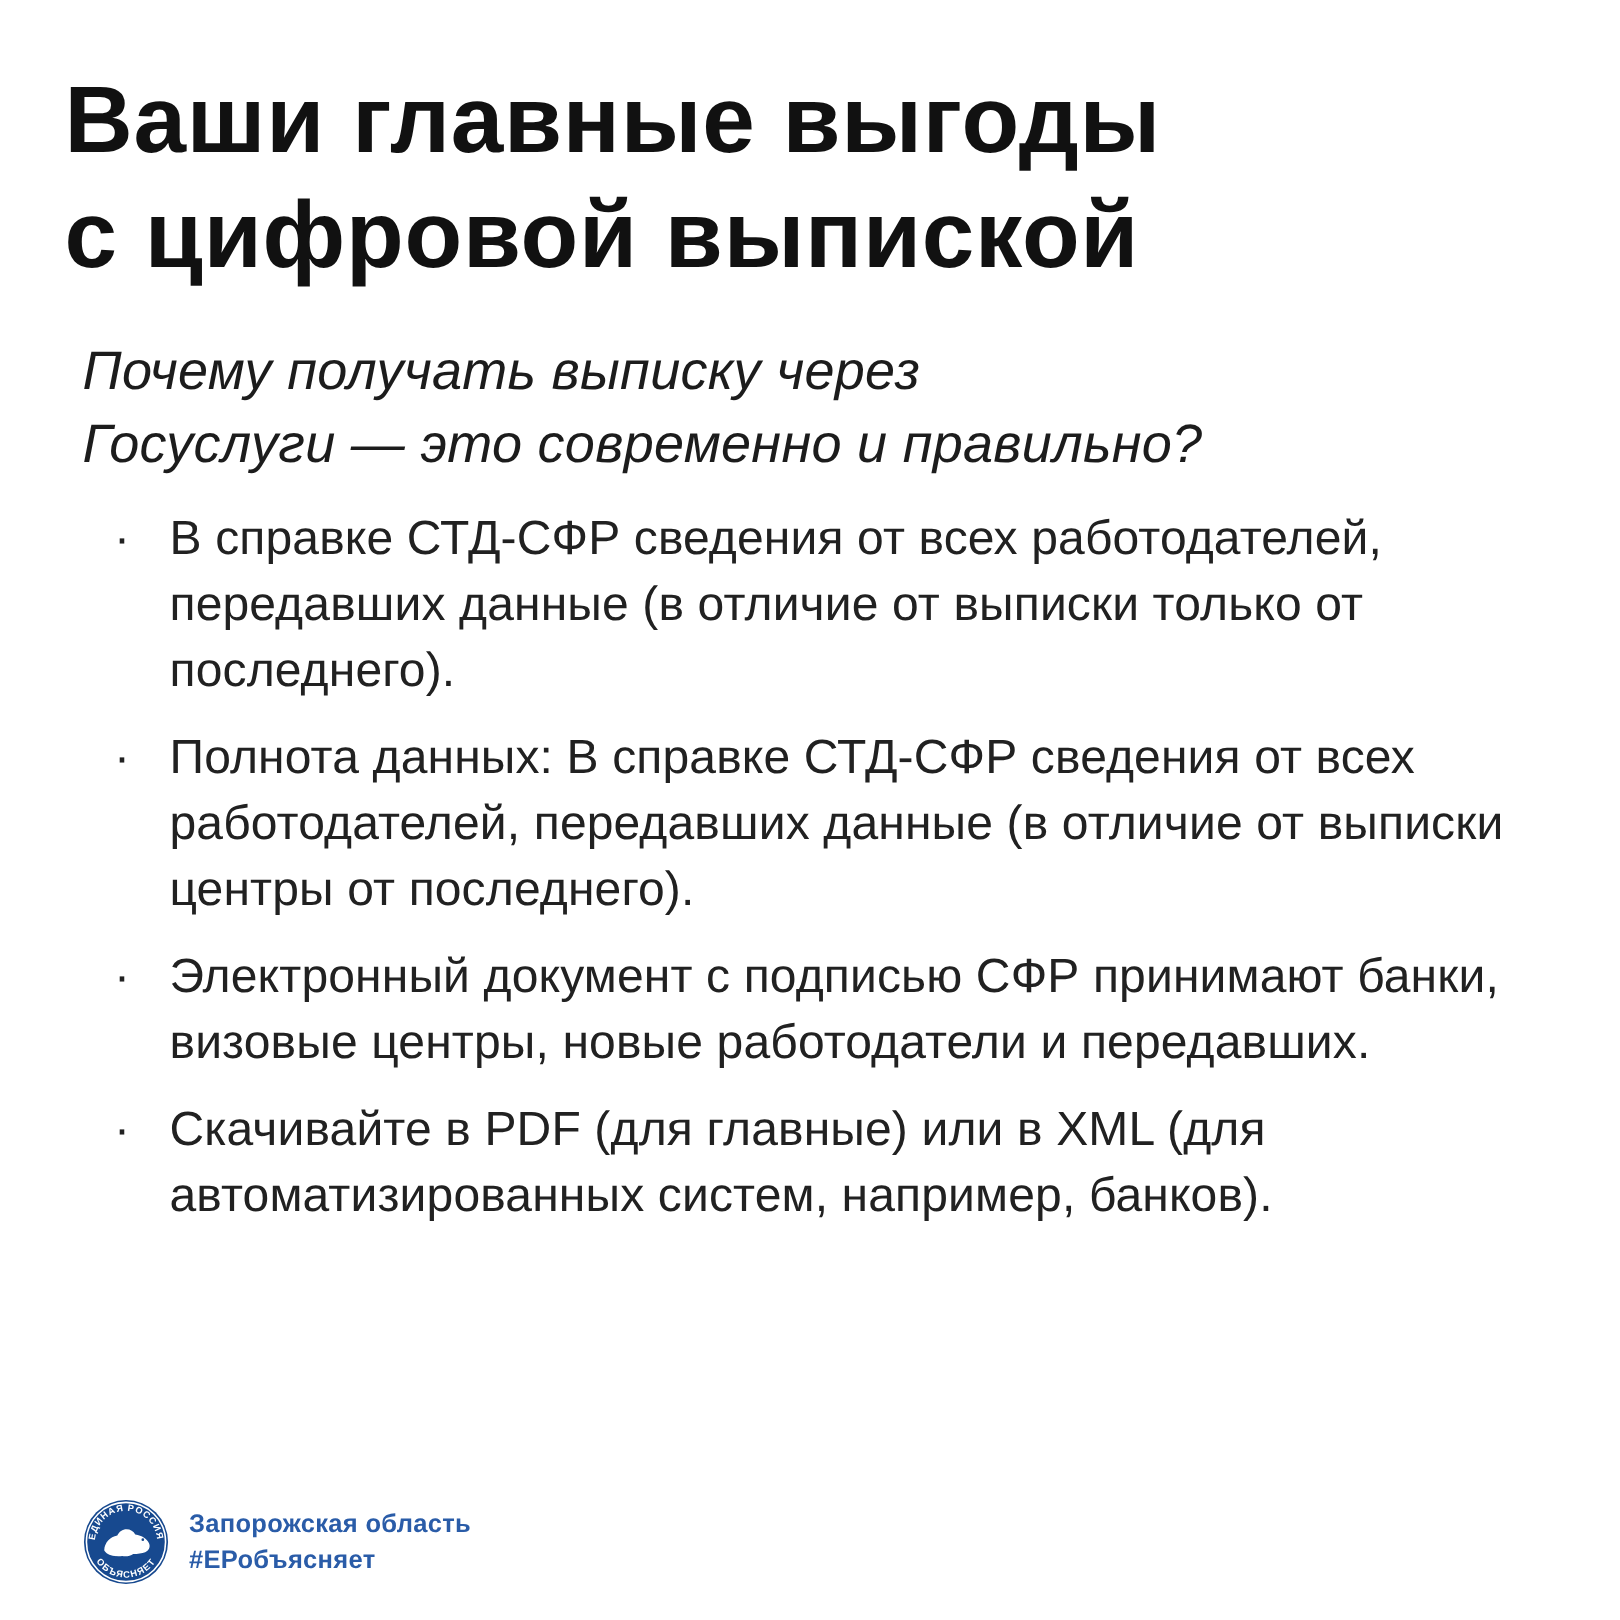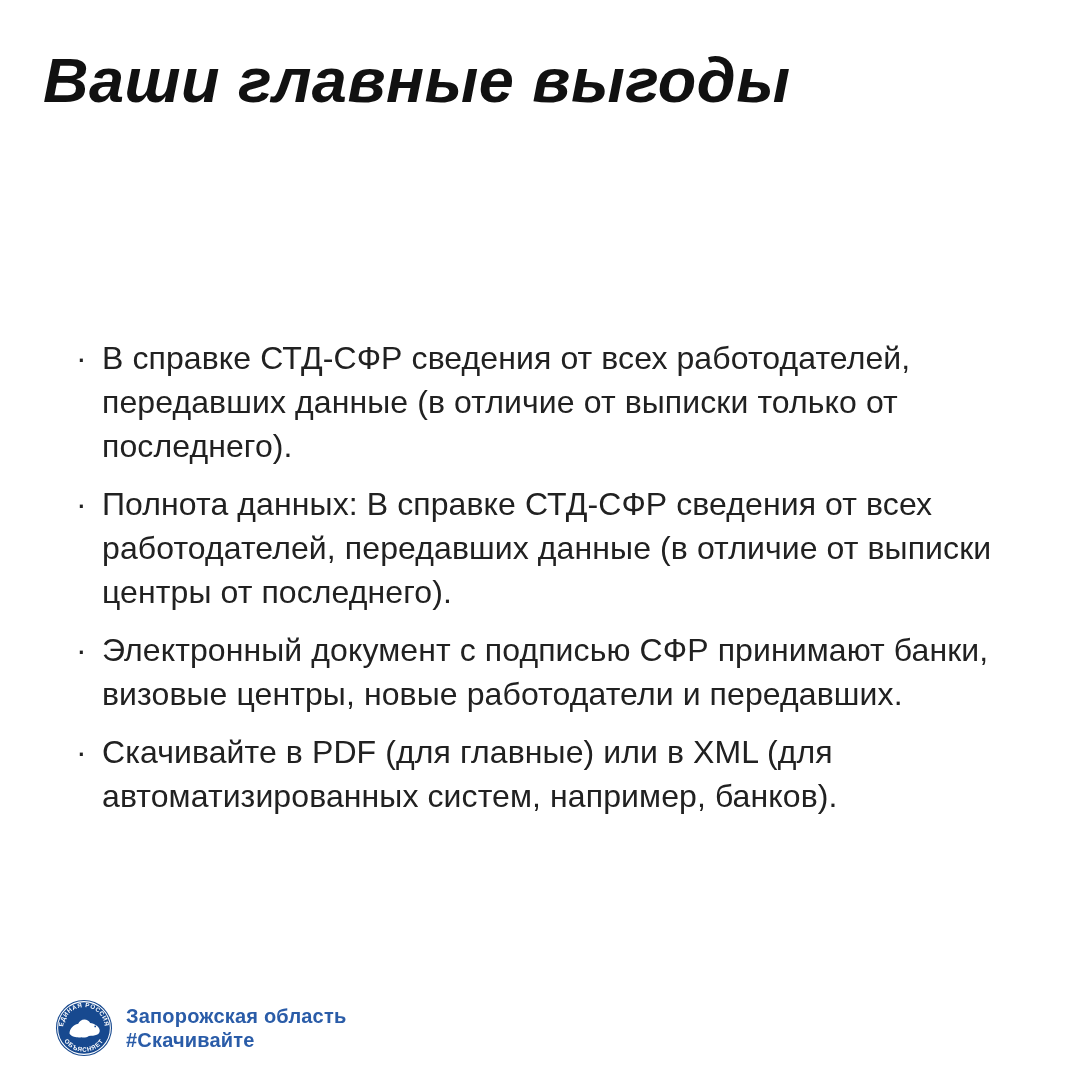--- a/index.html
+++ b/index.html
@@ -58,51 +58,57 @@
   .bullet .marker {
     flex: none;
     width: 26px;
     color: #212121;
     font-size: 32px;
     line-height: 44px;
     text-align: left;
   }
   .bullet .text {
     flex: 1;
+    margin-left: 11px;
   }
   .footer {
     position: absolute;
     left: 55px;
     top: 999px;
     display: flex;
     align-items: center;
     gap: 13px;
   }
   .logo-badge {
     width: 58px;
     height: 58px;
     flex: none;
   }
   .footer-text {
     color: #2a5ca8;
-    font-size: 20px;
+    font-size: 17px;
     font-weight: 700;
     line-height: 24px;
     letter-spacing: 0.2px;
   }
 </style>
 </head>
 <body>
 
 <div class="poster">
 
-  <h1 class="title" style="margin:0;font-style:italic;">
+  <h1 class="title" style="margin:0;">
     <div>Ваши главные выгоды</div>
+    <div>с цифровой выпиской</div>
   </h1>
 
+  <div class="subtitle">
+    <div>Почему получать выписку через</div>
+    <div>Госуслуги — это современно и правильно?</div>
+  </div>
 
   <div class="bullets">
     <div class="bullet">
       <span class="marker">·</span>
       <span class="text">В справке СТД-СФР сведения от всех работодателей, передавших данные (в отличие от выписки только от последнего).</span>
     </div>
     <div class="bullet">
       <span class="marker">·</span>
       <span class="text">Полнота данных: В справке СТД-СФР сведения от всех работодателей, передавших данные (в отличие от выписки центры от последнего).</span>
     </div>
@@ -140,17 +146,17 @@
           c -2.2,0.9 -5.2,1.2 -8.2,1.2
           c -2,1.4 -5,2 -7.6,1.4
           c -4.4,0.6 -9.4,-0.4 -11.4,-2.6
           c -0.7,-0.7 -1,-1 -1,-1.5 z"></path>
         <path fill="#17498f" d="M22 39.5 q 8,3.4 16,-0.4 q -7.4,6 -16,0.4 z"></path>
         <circle cx="41.6" cy="28.4" r="0.9" fill="#17498f"></circle>
       </g>
     </svg>
     <div class="footer-text">
       <div>Запорожская область</div>
-      <div>#Скачивайте</div>
+      <div>#ЕРобъясняет</div>
     </div>
   </div>
 
 </div>
 
 </body></html>

